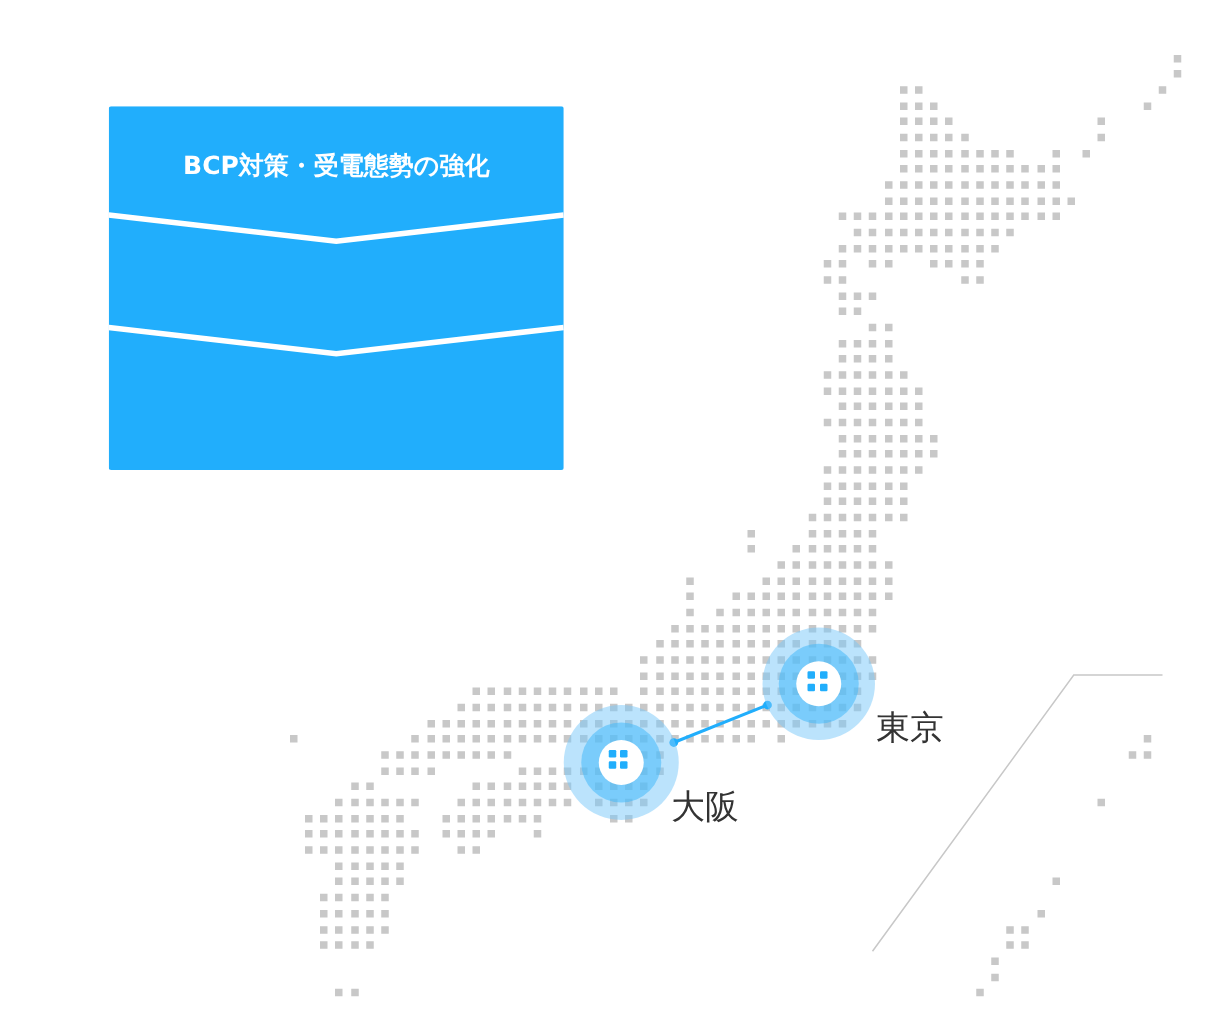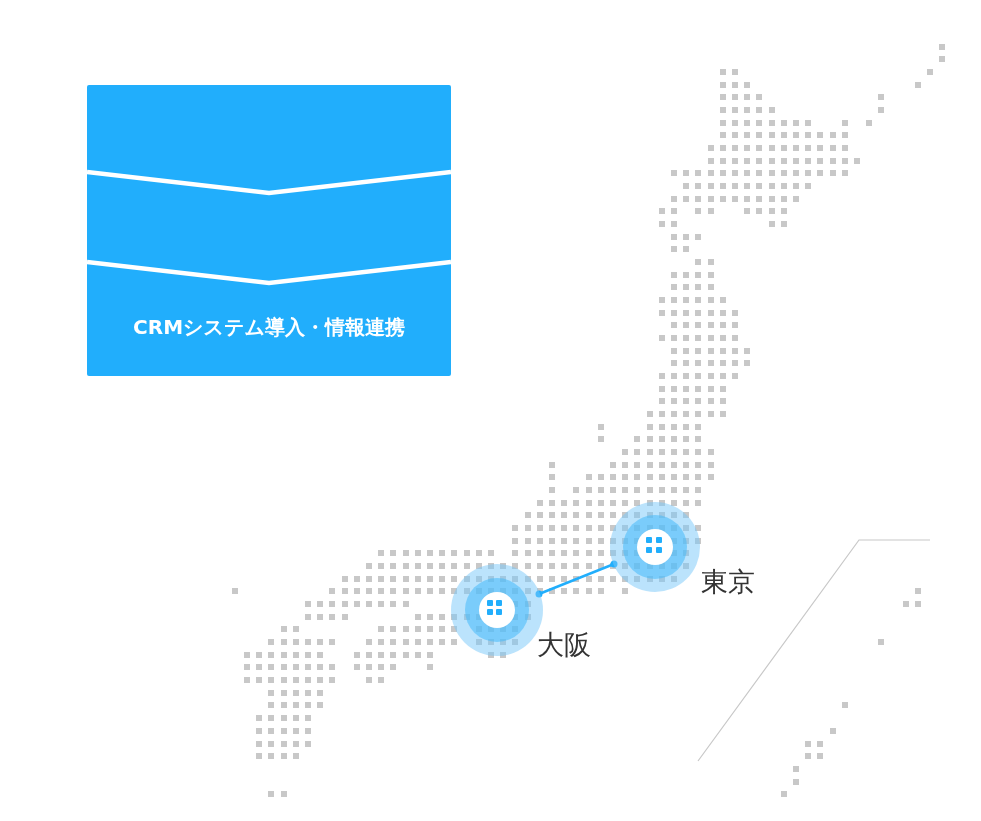--- a/index.html
+++ b/index.html
@@ -616,14 +616,14 @@
   </div>
   <div class="city-label" style="left:701px;top:564px;">東京</div>
 </div>
 
 <div class="flow-box">
   <svg width="364" height="291">
     <rect x="0" y="0" width="364" height="291" rx="2" fill="#21aefc"></rect>
     <polyline points="0,87 182,108 364,87" fill="none" stroke="#ffffff" stroke-width="4.5"></polyline>
     <polyline points="0,177 182,198 364,177" fill="none" stroke="#ffffff" stroke-width="4.5"></polyline>
   </svg>
-  <div class="step" style="top:229px;">CRMシステム導入・情報連携</div>
+  <div class="step" style="top:34px;">BCP対策・受電態勢の強化</div>
 </div>
 
 </body></html>

